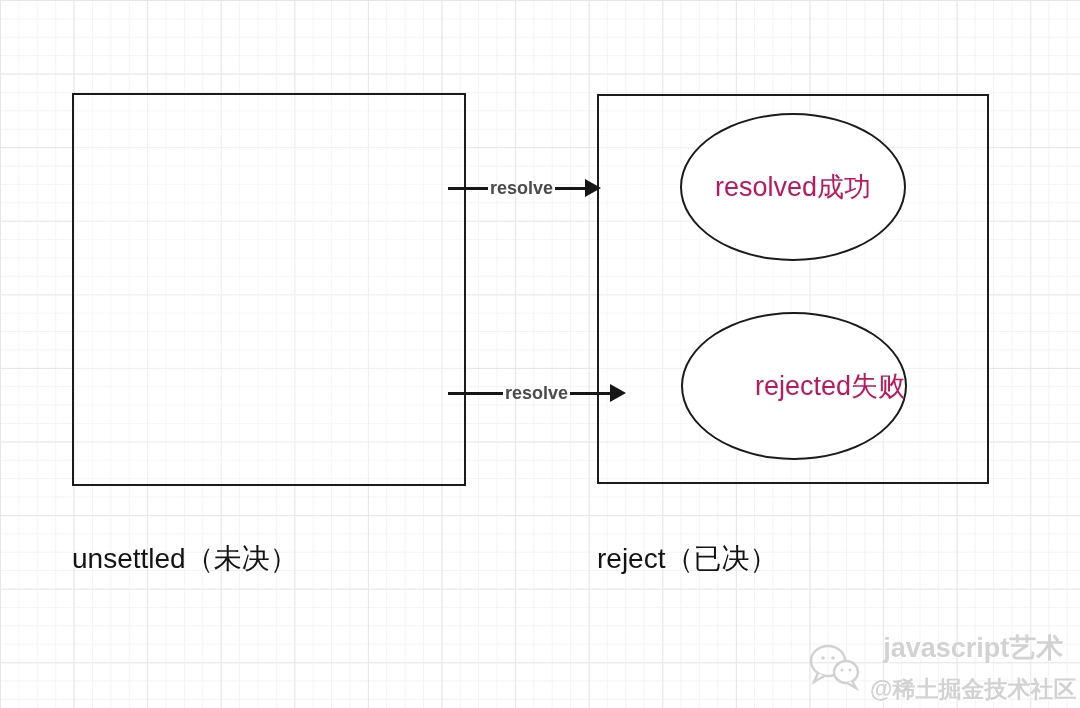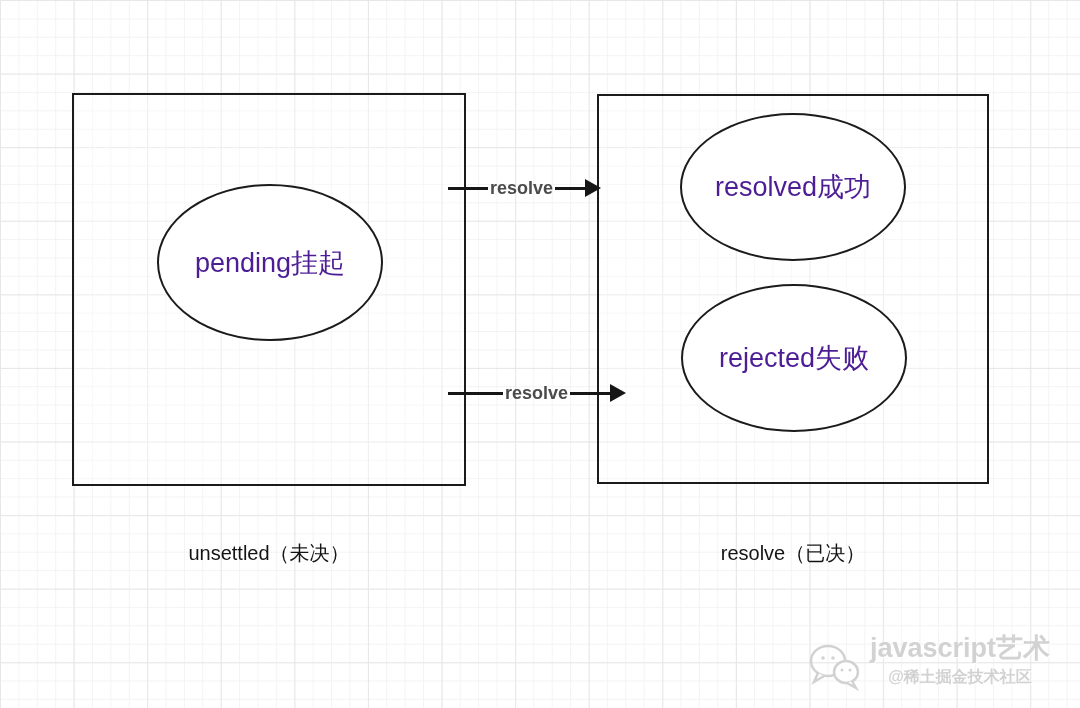--- a/index.html
+++ b/index.html
@@ -32,28 +32,28 @@
 
   .node-ellipse {
     position: absolute;
     border: 2px solid #1b1b1b;
     border-radius: 50%;
     background: #ffffff;
     display: flex;
     align-items: center;
     justify-content: center;
     font-size: 27px;
-    color: #4c1d95;
+    color: #be185d;
     box-sizing: border-box;
     white-space: nowrap;
     z-index: 2;
   }
   #pending-node  { left: 157px; top: 184px; width: 226px; height: 157px; }
   #resolved-node { left: 680px; top: 113px; width: 226px; height: 148px; }
-  #rejected-node { left: 681px; top: 284px; width: 226px; height: 148px; }
+  #rejected-node { left: 681px; top: 312px; width: 226px; height: 148px; justify-content: flex-end; }
 
   .arrow {
     position: absolute;
     display: flex;
     align-items: center;
     height: 34px;
     z-index: 3;
   }
   #resolve-arrow { left: 448px; top: 171px; }
   #reject-arrow  { left: 448px; top: 376px; }
@@ -76,22 +76,22 @@
   .arrow .arrow-head {
     width: 0;
     height: 0;
     border-left: 16px solid #161616;
     border-top: 9px solid transparent;
     border-bottom: 9px solid transparent;
   }
 
   .group-caption {
     position: absolute;
-    text-align: center;
-    font-size: 20px;
+    text-align: left;
+    font-size: 28px;
     color: #141414;
     white-space: nowrap;
     z-index: 2;
   }
   #unsettled-caption { left: 72px;  top: 540px; width: 394px; }
   #settled-caption   { left: 597px; top: 540px; width: 392px; }
 
   #watermark {
     position: absolute;
     left: 806px;
@@ -109,38 +109,35 @@
     align-items: center;
     margin-left: 6px;
     font-weight: bold;
   }
   #watermark .wm-title {
     font-size: 27px;
     line-height: 1.1;
     white-space: nowrap;
   }
   #watermark .wm-subtitle {
-    font-size: 16px;
+    font-size: 23px;
     line-height: 1.1;
-    margin-top: 4px;
+    margin-top: 13px;
     white-space: nowrap;
   }
 </style>
 </head>
 <body>
 
 <div id="canvas">
 
   <div id="left-box" class="state-box"></div>
 
   <div id="right-box" class="state-box"></div>
 
-  <div id="pending-node" class="node-ellipse">
-    <span>pending挂起</span>
-  </div>
 
   <div id="resolved-node" class="node-ellipse">
     <span>resolved成功</span>
   </div>
 
   <div id="rejected-node" class="node-ellipse">
     <span>rejected失败</span>
   </div>
 
   <div id="resolve-arrow" class="arrow">
@@ -151,21 +148,21 @@
   </div>
 
   <div id="reject-arrow" class="arrow">
     <div class="seg seg-start"></div>
     <div class="arrow-label">resolve</div>
     <div class="seg seg-end"></div>
     <div class="arrow-head"></div>
   </div>
 
   <div id="unsettled-caption" class="group-caption">unsettled（未决）</div>
-  <div id="settled-caption" class="group-caption">resolve（已决）</div>
+  <div id="settled-caption" class="group-caption">reject（已决）</div>
 
   <div id="watermark">
     <span class="wm-icon">
       <svg width="58" height="52" viewBox="0 0 58 52" fill="none">
         <ellipse cx="22" cy="21" rx="17" ry="15" stroke="#d2d2d2" stroke-width="2.5"></ellipse>
         <path d="M12 33 L8 42 L18 36" stroke="#d2d2d2" stroke-width="2.5" fill="#ffffff"></path>
         <ellipse cx="40" cy="32" rx="12" ry="11" stroke="#d2d2d2" stroke-width="2.5" fill="#ffffff"></ellipse>
         <path d="M46 41 L50 48 L41 43" stroke="#d2d2d2" stroke-width="2.5" fill="#ffffff"></path>
         <circle cx="17" cy="18" r="1.8" fill="#d2d2d2"></circle>
         <circle cx="27" cy="18" r="1.8" fill="#d2d2d2"></circle>

